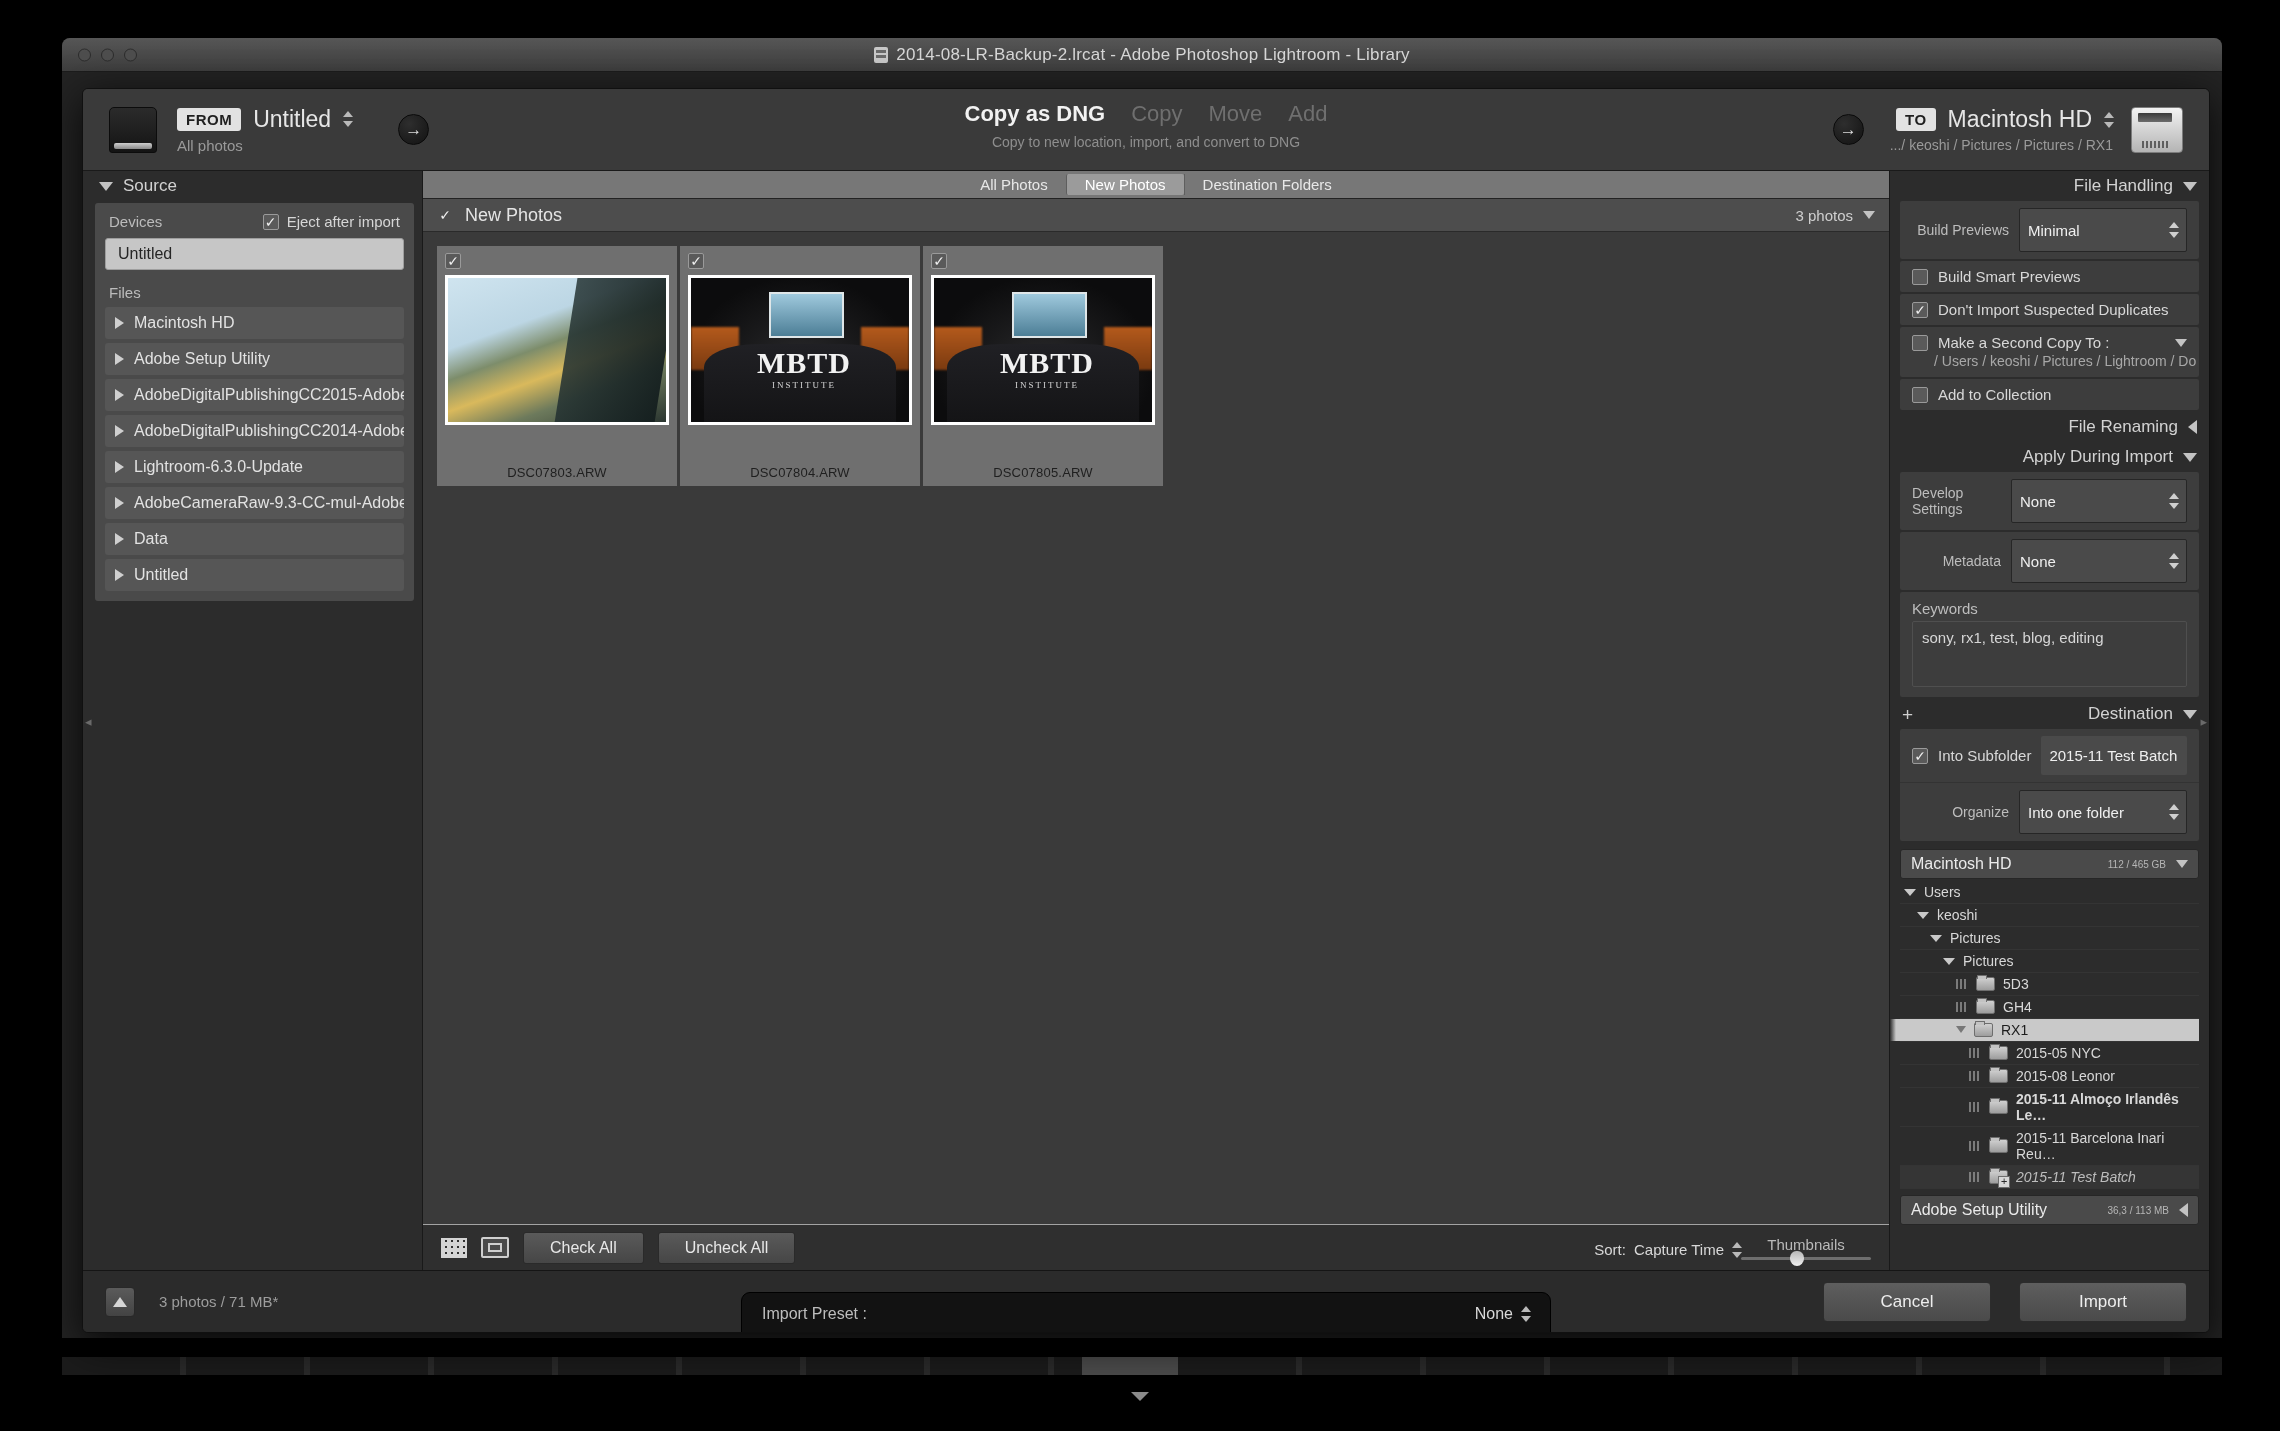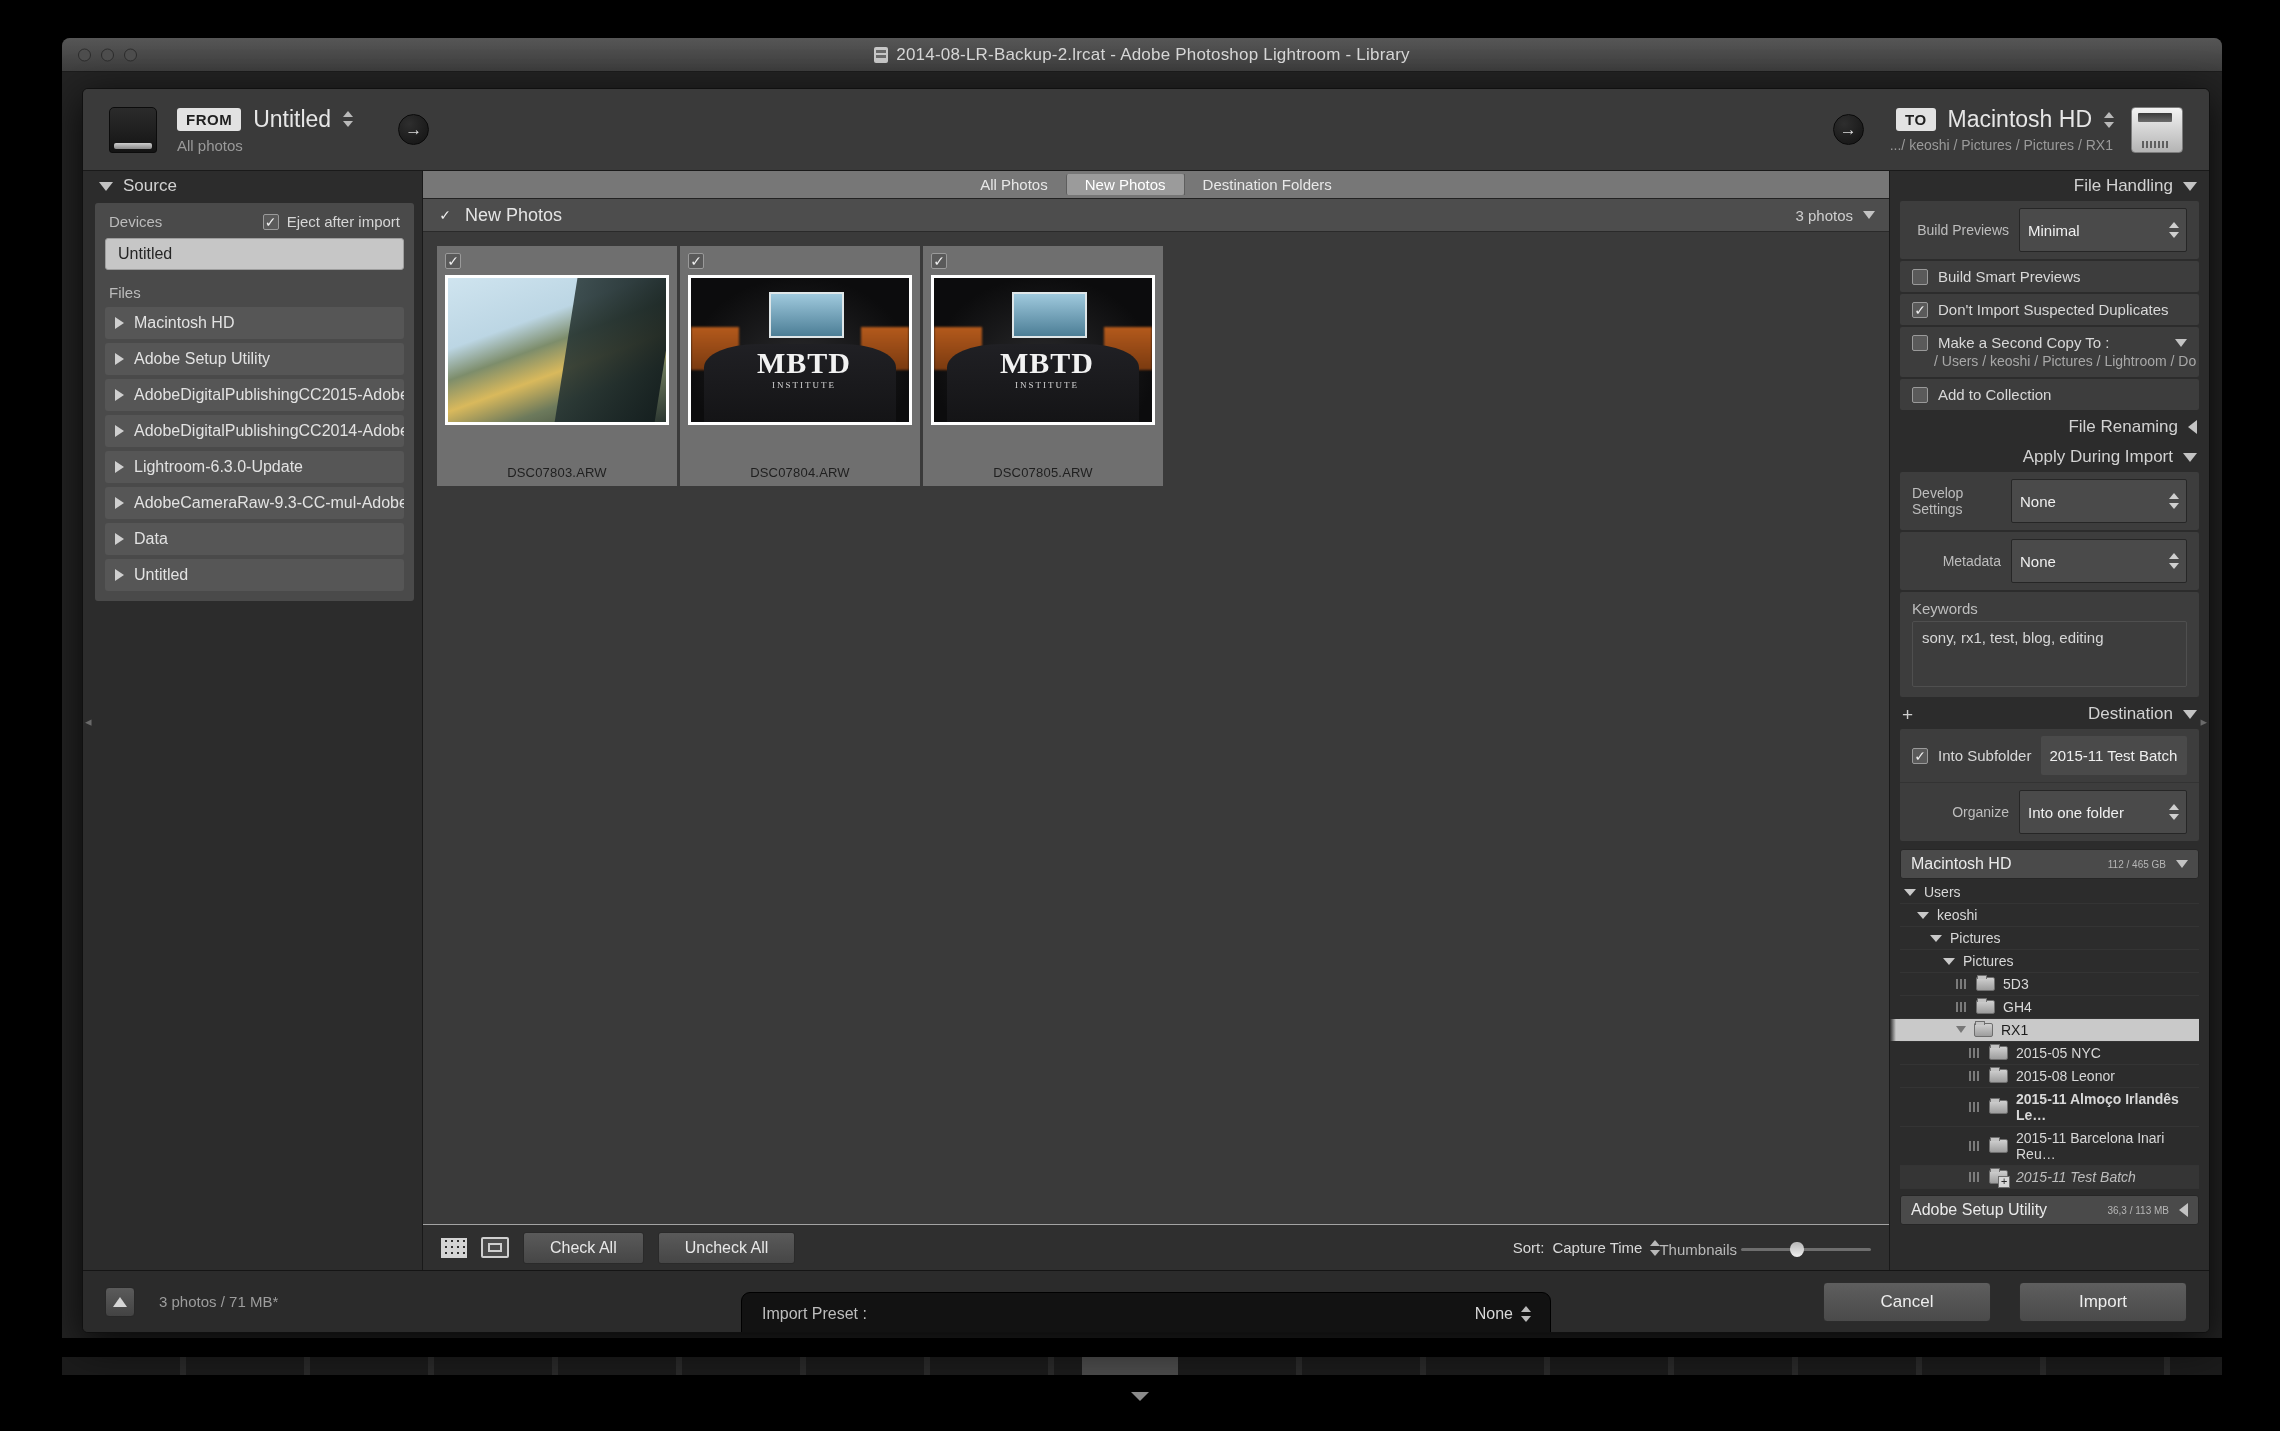--- a/index.html
+++ b/index.html
@@ -248,21 +248,21 @@
     width: 28px; height: 21px; border: 2px solid #cfcfcf; border-radius: 2px;
     display:flex; align-items:center; justify-content:center; background:#4a4a4a;
   }
   .icon-loupe i { display:block; width:14px; height:9px; border:2px solid #cfcfcf; }
   .tb-btn {
     background: linear-gradient(#5a5a5a,#464646); border: 1px solid #2a2a2a; border-radius: 3px;
     color: #e8e8e8; font-size: 16px; padding: 6px 26px;
   }
   .tb-right { margin-left: auto; display:flex; align-items:flex-end; }
   .sort-wrap { display:flex; align-items:center; gap:8px; color:#d8d8d8; font-size:15px;}
-  .thumbs-wrap { display:flex; flex-direction:row; align-items:center; gap:4px; }
+  .thumbs-wrap { display:flex; flex-direction:column; align-items:center; gap:4px; }
   .thumbs-wrap .lbl { color:#b9b9b9; font-size:15px; }
   .slider { width: 130px; height: 3px; background: #6e6e6e; position: relative; border-radius:2px; }
   .slider .knob {
     position:absolute; left: 38%; top:-6px; width:14px; height:15px;
     background: linear-gradient(#f0f0f0,#b6b6b6); border-radius: 50% 50% 45% 45%;
     transform: rotate(180deg);
   }
 
   
   #right-panel {
@@ -410,20 +410,29 @@
         <div class="src-line1">
           <span class="pill">FROM</span>
           <span class="src-name">Untitled</span>
           <span class="stepper"></span>
         </div>
         <div class="src-sub">All photos</div>
       </div>
 
       <div class="arrow-btn" id="arrow-left">→</div>
 
+      <div id="modes">
+        <div class="row">
+          <span class="mode active">Copy as DNG</span>
+          <span class="mode">Copy</span>
+          <span class="mode">Move</span>
+          <span class="mode">Add</span>
+        </div>
+        <div class="mode-desc">Copy to new location, import, and convert to DNG</div>
+      </div>
 
       <div style="margin-left:auto;display:flex;align-items:center;">
         <div class="arrow-btn" id="arrow-right">→</div>
         <div class="dest-block">
           <div class="dest-line1">
             <span class="pill">TO</span>
             <span class="src-name">Macintosh HD</span>
             <span class="stepper"></span>
           </div>
           <div class="dest-path">.../ keoshi / Pictures / Pictures / RX1</div>

